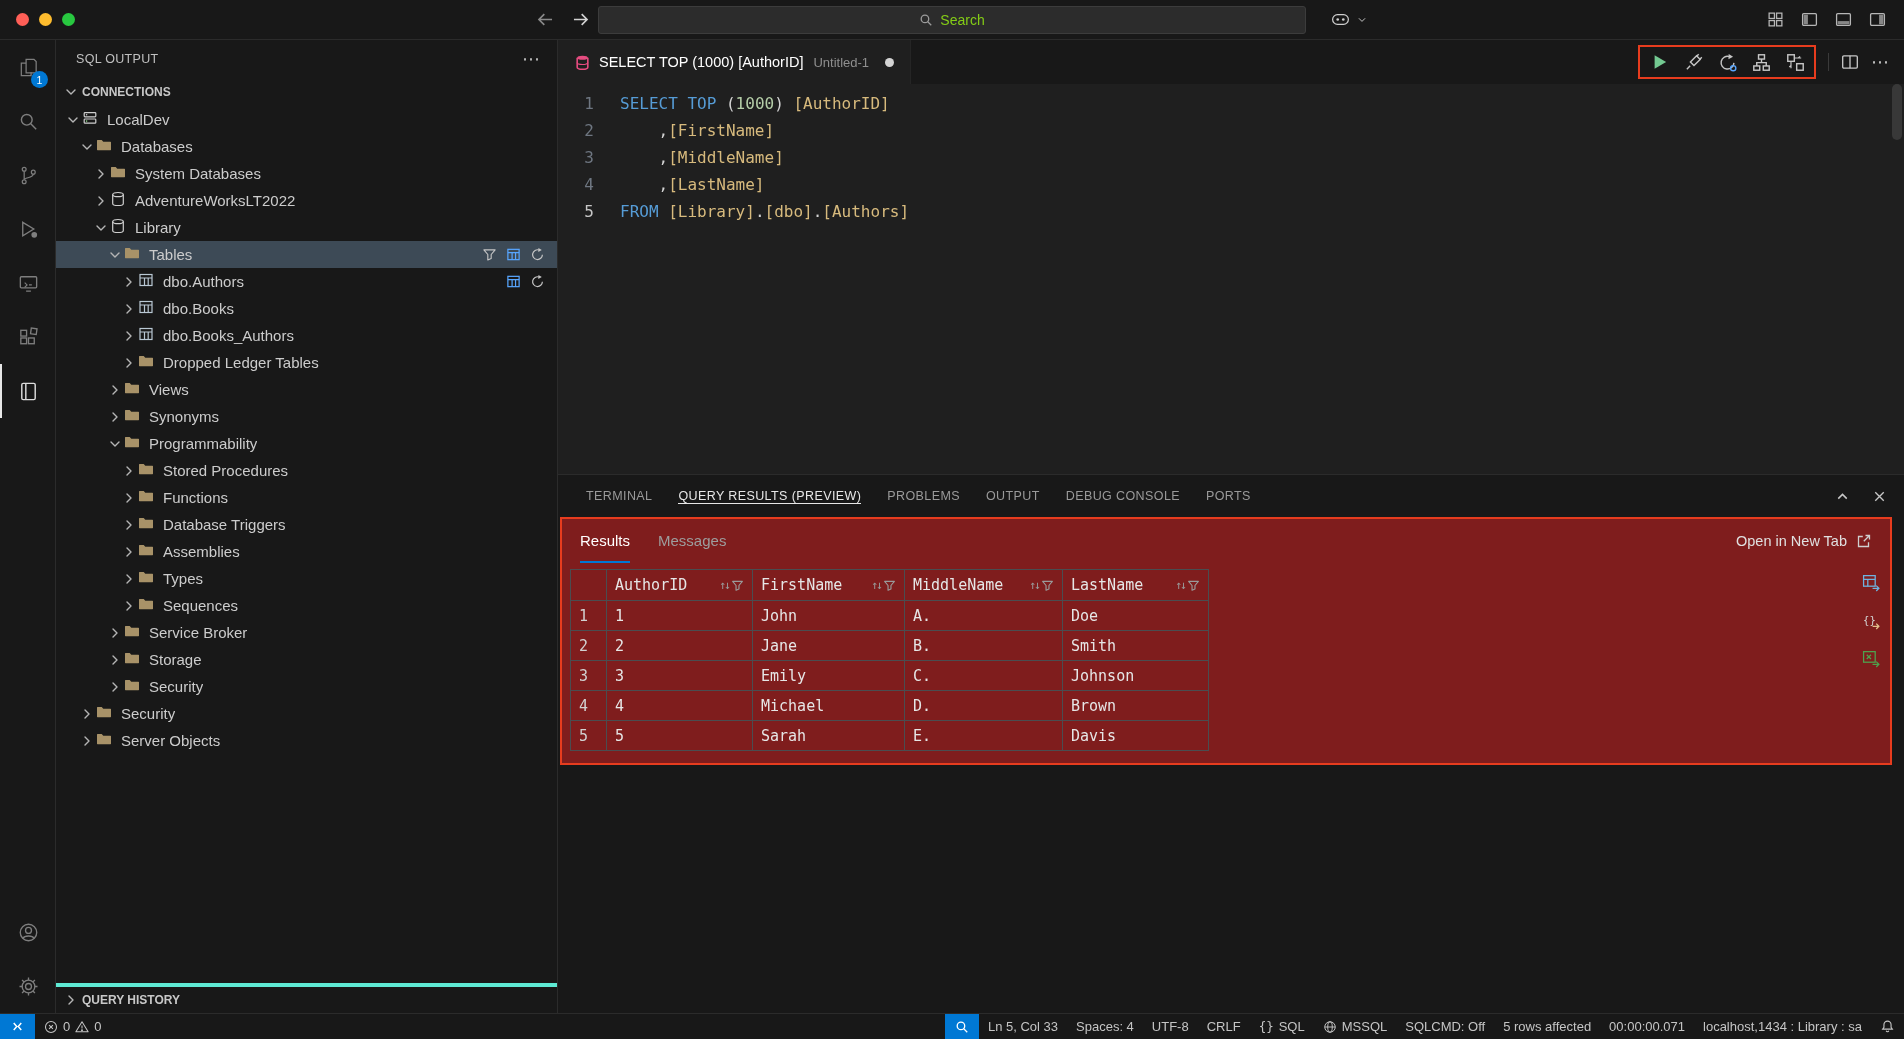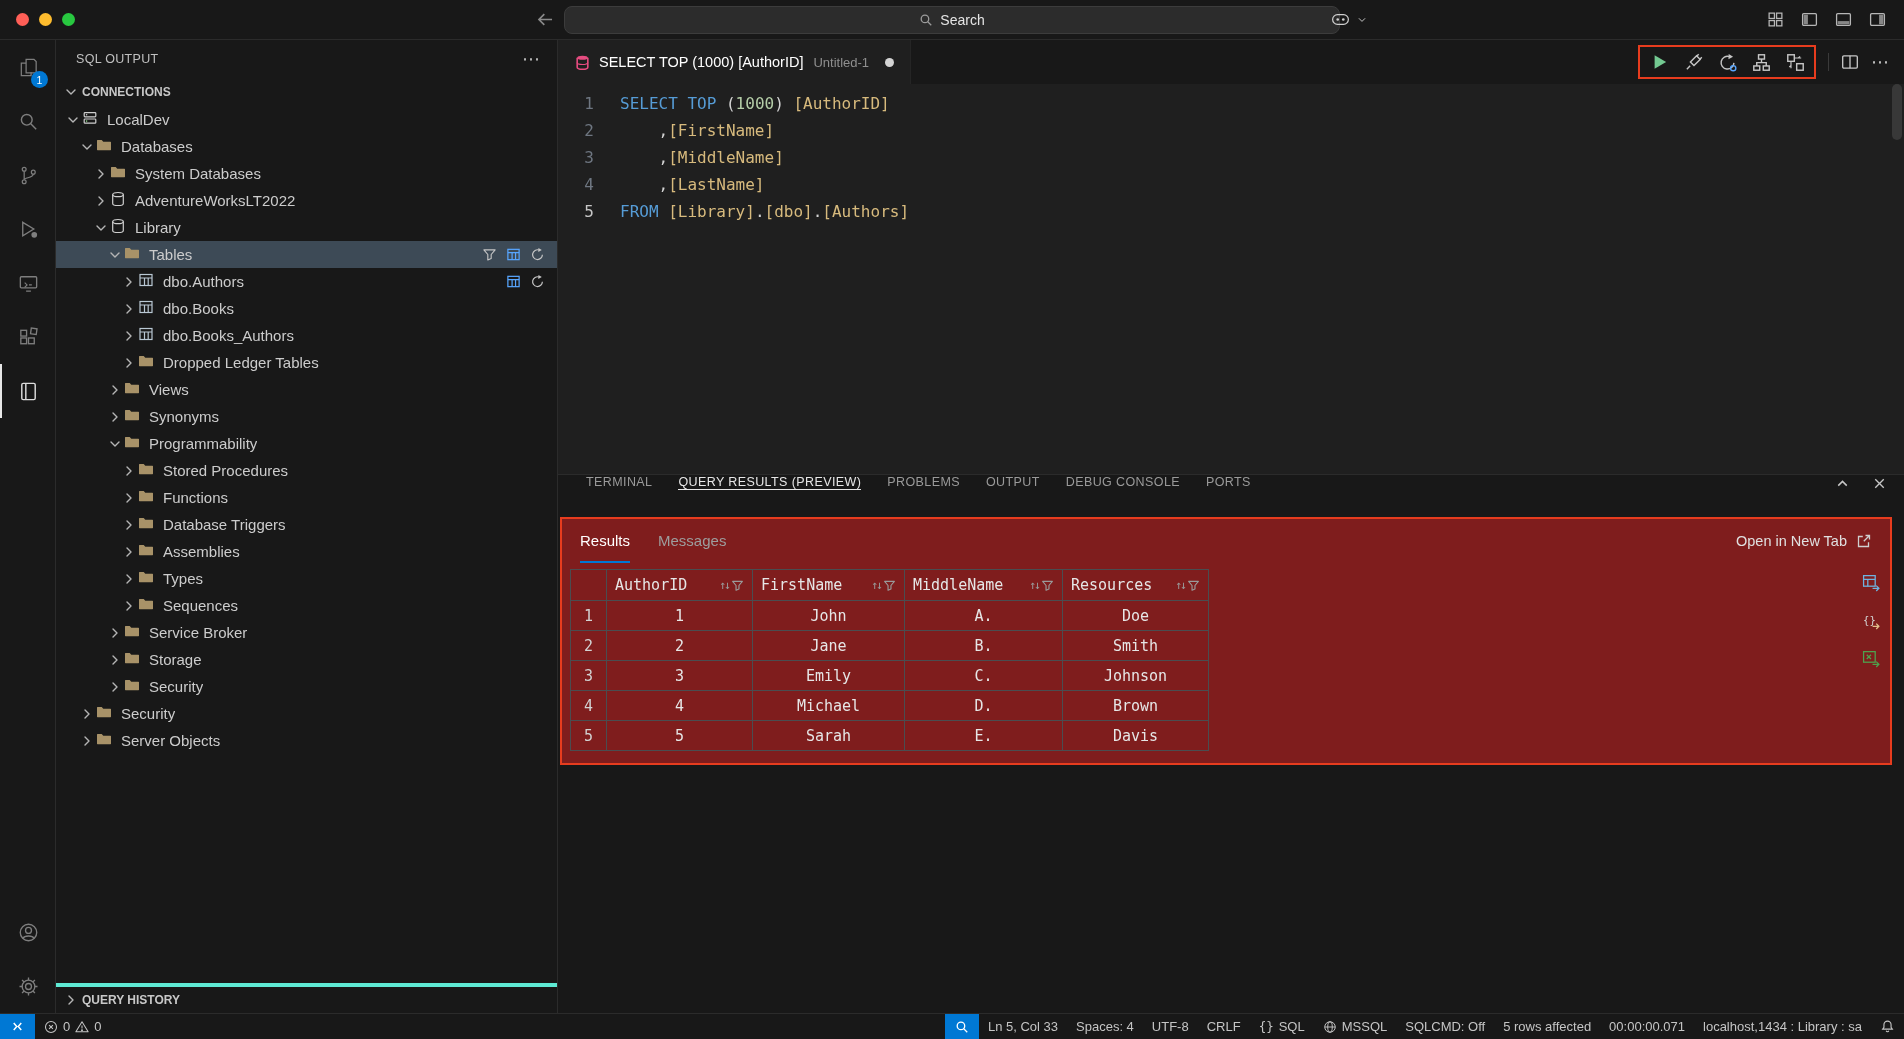--- a/index.html
+++ b/index.html
@@ -7,21 +7,21 @@
   body { font-family:"Liberation Sans", sans-serif; color:#cccccc; font-size:15px; }
   .window { width:1904px; height:1039px; display:flex; flex-direction:column; background:#1f1f1f; }
 
   
   .titlebar { height:40px; flex:0 0 40px; background:#181818; border-bottom:1px solid #2b2b2b; display:flex; align-items:center; position:relative; }
   .traffic { display:flex; gap:10px; padding-left:16px; }
   .tl { width:13px; height:13px; border-radius:50%; display:inline-block; }
   .tl.red{background:#ff5f57;} .tl.yellow{background:#febc2e;} .tl.green{background:#28c840;}
   .nav { position:absolute; left:536px; display:flex; gap:16px; align-items:center; }
   .nav .back{color:#8a8a8a;} .nav .fwd{color:#d2d2d2;}
-  .searchbox { position:absolute; left:50%; top:6px; transform:translateX(-50%); width:776px; height:28px; background:#2c2c2c; border:1px solid #3c3c3c; border-radius:8px; display:flex; align-items:center; justify-content:center; gap:7px; color:#e5e5e5; font-size:14px; }
+  .searchbox { position:absolute; left:50%; top:6px; transform:translateX(-50%); width:708px; height:28px; background:#2c2c2c; border:1px solid #3c3c3c; border-radius:3px; display:flex; align-items:center; justify-content:center; gap:7px; color:#84cc16; font-size:14px; }
   .copilot { position:absolute; left:1330px; display:flex; align-items:center; gap:3px; color:#c7c7c7; }
   .mini-chev svg{ transform:rotate(90deg) scale(.7); }
   .layout-controls { position:absolute; right:18px; display:flex; gap:17px; align-items:center; color:#b6b6b6; }
   .icon, .abicon, .act, .tbtn, .chev { display:inline-flex; align-items:center; justify-content:center; }
 
   
   .main { flex:1; display:flex; min-height:0; }
 
   
   .activitybar { width:56px; flex:0 0 56px; background:#181818; border-right:1px solid #2b2b2b; display:flex; flex-direction:column; align-items:stretch; }
@@ -66,35 +66,35 @@
   .code-line.active .ln { color:#c6c6c6; }
   .lc { white-space:pre; }
   .tk-kw  { color:var(--kw,#569cd6); }
   .tk-brk { color:var(--brk,#d7ba7d); }
   .tk-num { color:var(--num,#b5cea8); }
   .tk-pl  { color:#d4d4d4; }
   .vscroll { position:absolute; right:2px; top:0; width:10px; height:56px; background:rgba(121,121,121,.28); border-radius:5px; }
 
   
   .panel { height:539px; flex:0 0 539px; background:#181818; border-top:1px solid #2b2b2b; display:flex; flex-direction:column; }
-  .panel-tabs { height:42px; flex:0 0 42px; display:flex; align-items:flex-start; padding:0 16px 0 28px; }
+  .panel-tabs { height:42px; flex:0 0 42px; display:flex; align-items:center; padding:0 16px 0 28px; }
   .panel-tabs-list { display:flex; gap:26px; align-items:stretch; }
   .panel-tab { display:flex; align-items:center; font-size:12.5px; letter-spacing:.4px; color:#9a9a9a; border-bottom:1px solid transparent; cursor:pointer; white-space:nowrap; }
   .panel-tab.active { color:#e7e7e7; border-bottom-color:#e7e7e7; }
   .panel-actions { margin-left:auto; display:flex; gap:20px; align-items:center; color:#c7c7c7; }
   .panel-actions span { cursor:pointer; }
 
   .results-wrapper { margin:0 12px 0 2px; height:248px; flex:0 0 248px; border:2px solid var(--annotation,#e73c1e); position:relative; background:#7f1d1d; }
   .subtabs { height:44px; display:flex; align-items:stretch; padding:0 18px; gap:28px; }
   .subtab { display:flex; align-items:center; font-size:15px; color:#9d9d9d; border-bottom:2px solid transparent; cursor:pointer; }
   .subtab.active { color:#ffffff; border-bottom-color:var(--accent,#0078d4); }
   .open-new { margin-left:auto; display:flex; align-items:center; gap:9px; color:#e0e0e0; font-size:14.5px; cursor:pointer; }
 
   table.results { border-collapse:collapse; margin:6px 0 0 8px; table-layout:fixed; font-family:"DejaVu Sans Mono", monospace; font-size:15px; color:#e6e6e6; }
-  table.results th, table.results td { border:1px solid #4a4d50; padding:2px 8px; height:30px; font-weight:normal; text-align:center; overflow:hidden; white-space:nowrap; }
+  table.results th, table.results td { border:1px solid #4a4d50; padding:2px 8px; height:30px; font-weight:normal; text-align:left; overflow:hidden; white-space:nowrap; }
   table.results th { height:31px; }
   .thwrap { display:flex; align-items:center; justify-content:space-between; gap:8px; }
   .colsort { display:flex; align-items:center; gap:2px; color:#9a9a9a; }
   .arrows { font-size:11.5px; letter-spacing:-2px; cursor:pointer; }
   .thfilter { cursor:pointer; display:inline-flex; }
   td.rownum { color:#d2d2d2; }
   .save-icons { position:absolute; right:9px; top:54px; display:flex; flex-direction:column; gap:16px; align-items:center; }
   .save-icons span { cursor:pointer; }
 
   
@@ -772,21 +772,21 @@
                         <span class="thfilter">
                           <svg width="13" height="13" viewBox="0 0 16 16">
                             <path d="M2 3h12L9.8 8v4.2l-3.6 1.6V8z" fill="none" stroke="#9a9a9a" stroke-width="1.4" stroke-linejoin="round"></path>
                           </svg>
                         </span>
                       </span>
                     </div>
                   </th>
                   <th>
                     <div class="thwrap">
-                      <span>Resources</span>
+                      <span>LastName</span>
                       <span class="colsort">
                         <span class="arrows">↑↓</span>
                         <span class="thfilter">
                           <svg width="13" height="13" viewBox="0 0 16 16">
                             <path d="M2 3h12L9.8 8v4.2l-3.6 1.6V8z" fill="none" stroke="#9a9a9a" stroke-width="1.4" stroke-linejoin="round"></path>
                           </svg>
                         </span>
                       </span>
                     </div>
                   </th>

